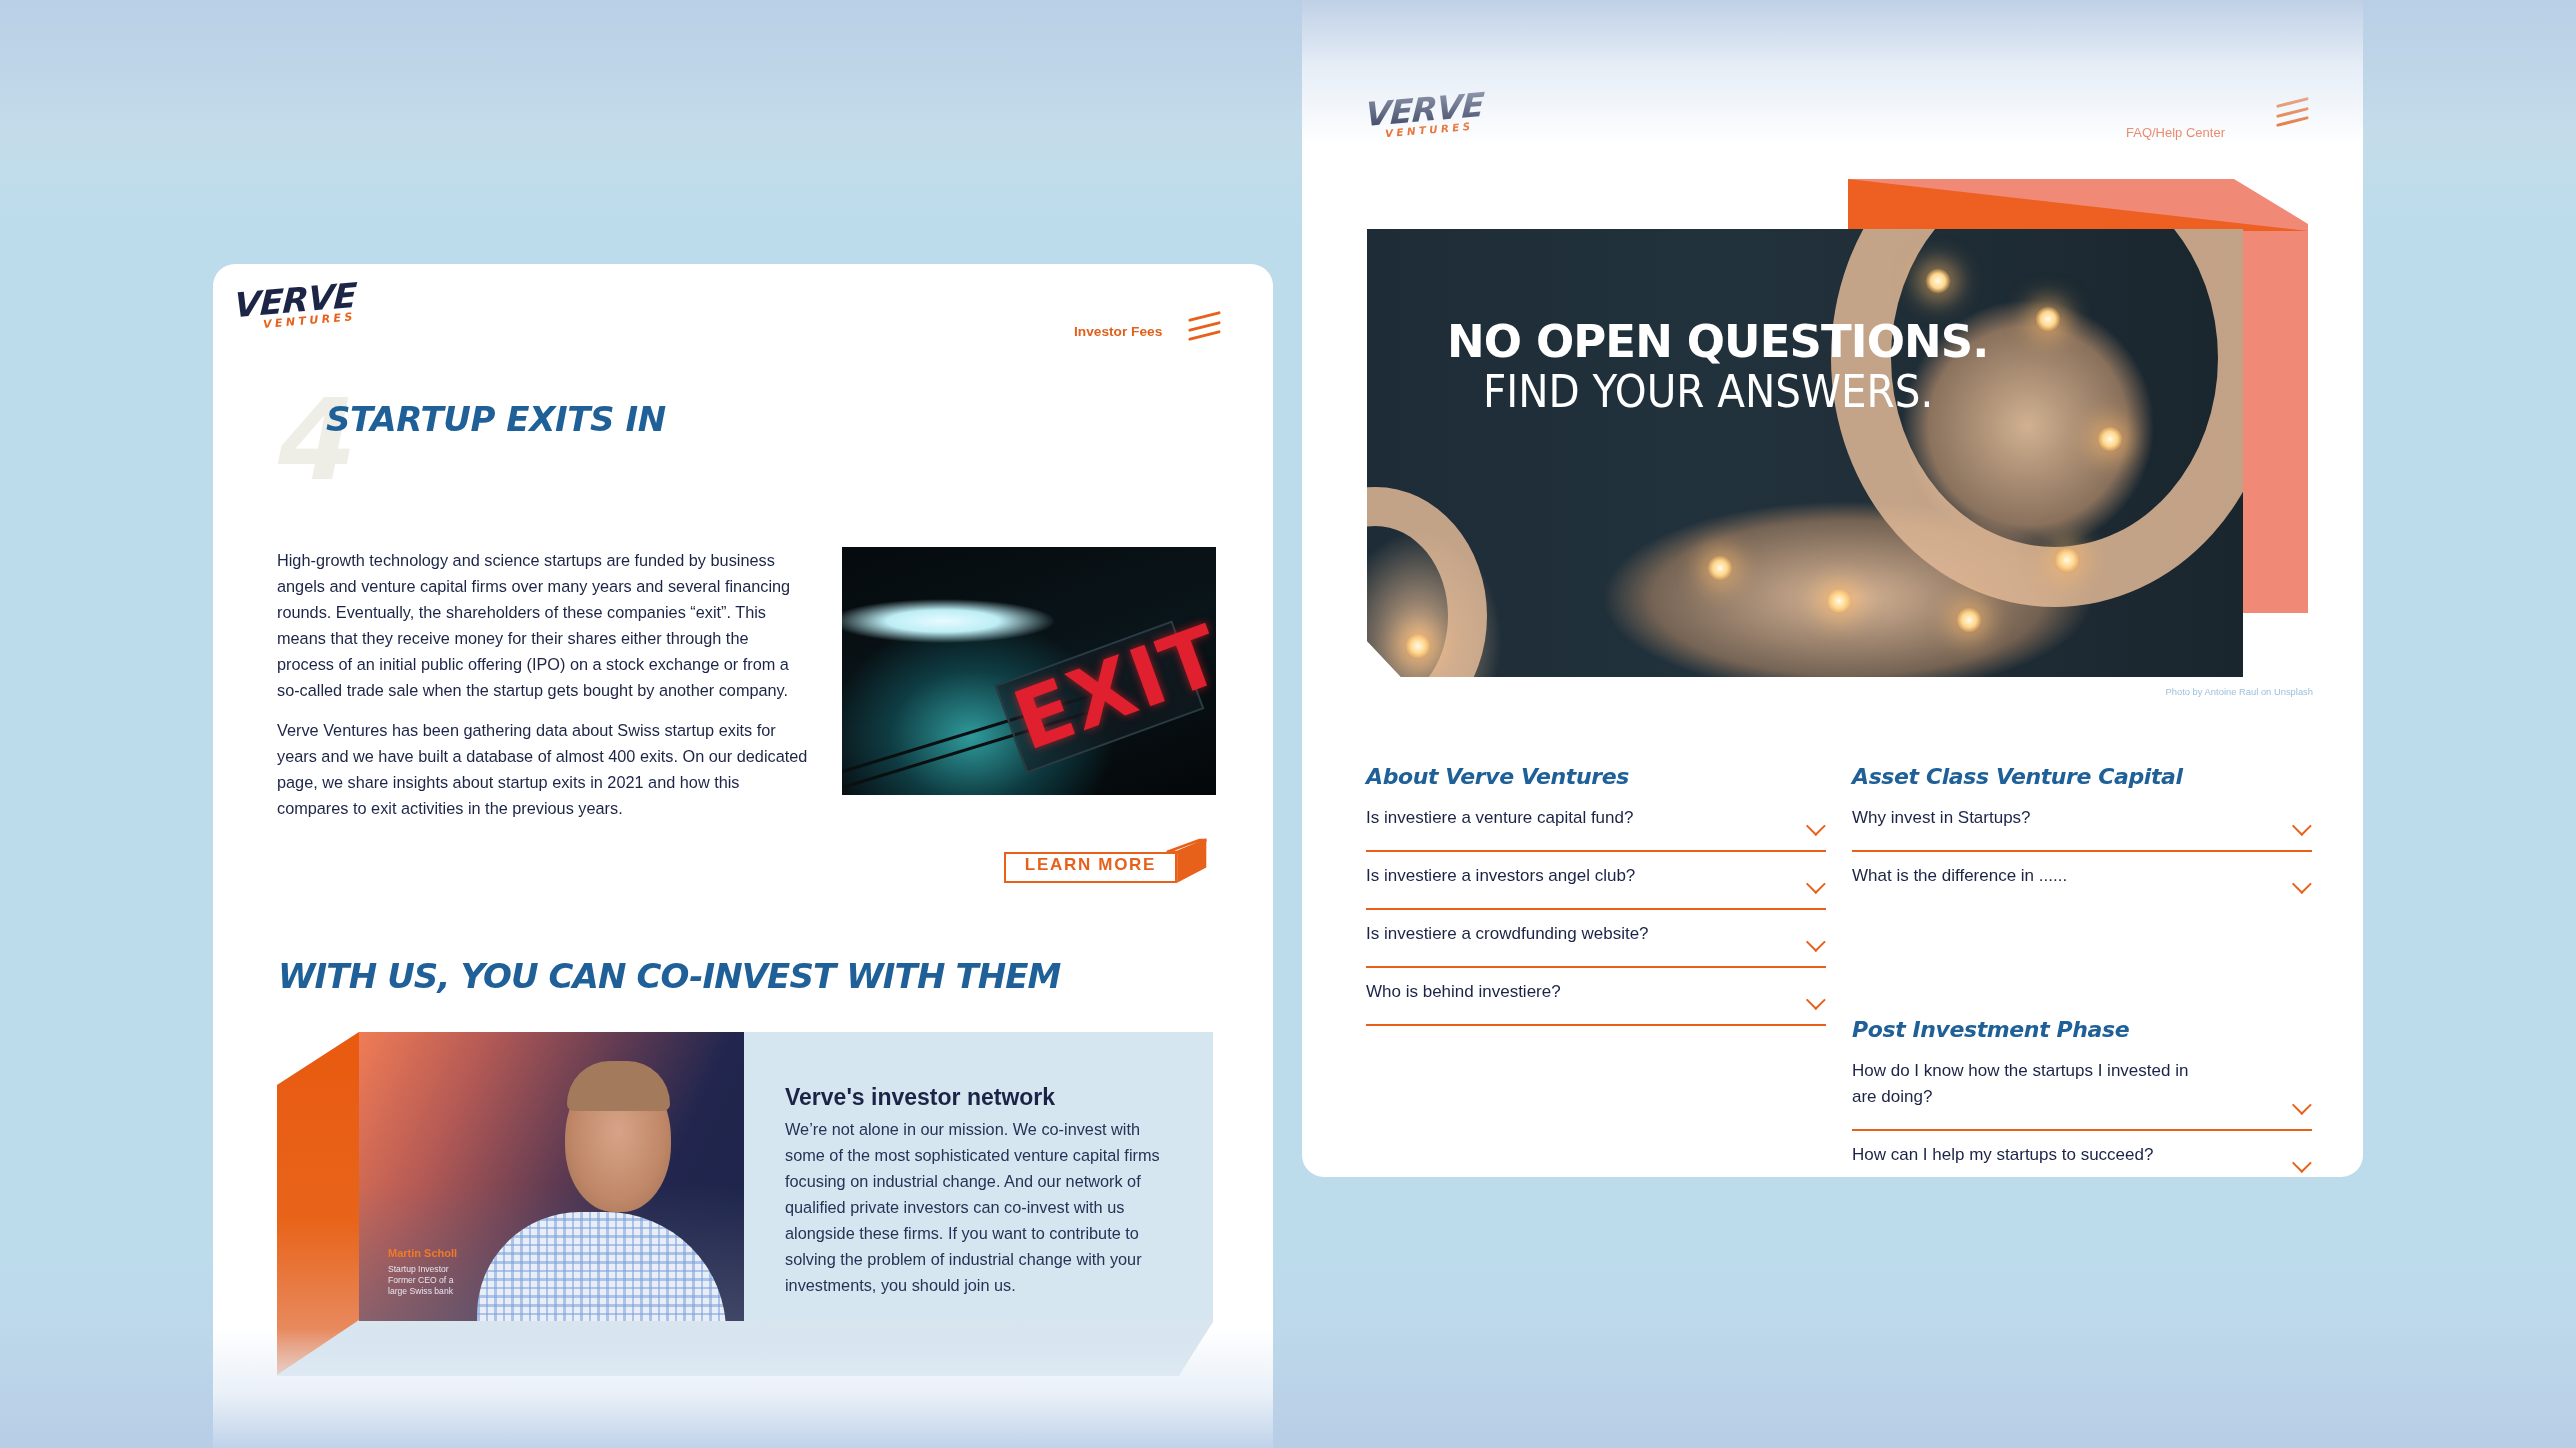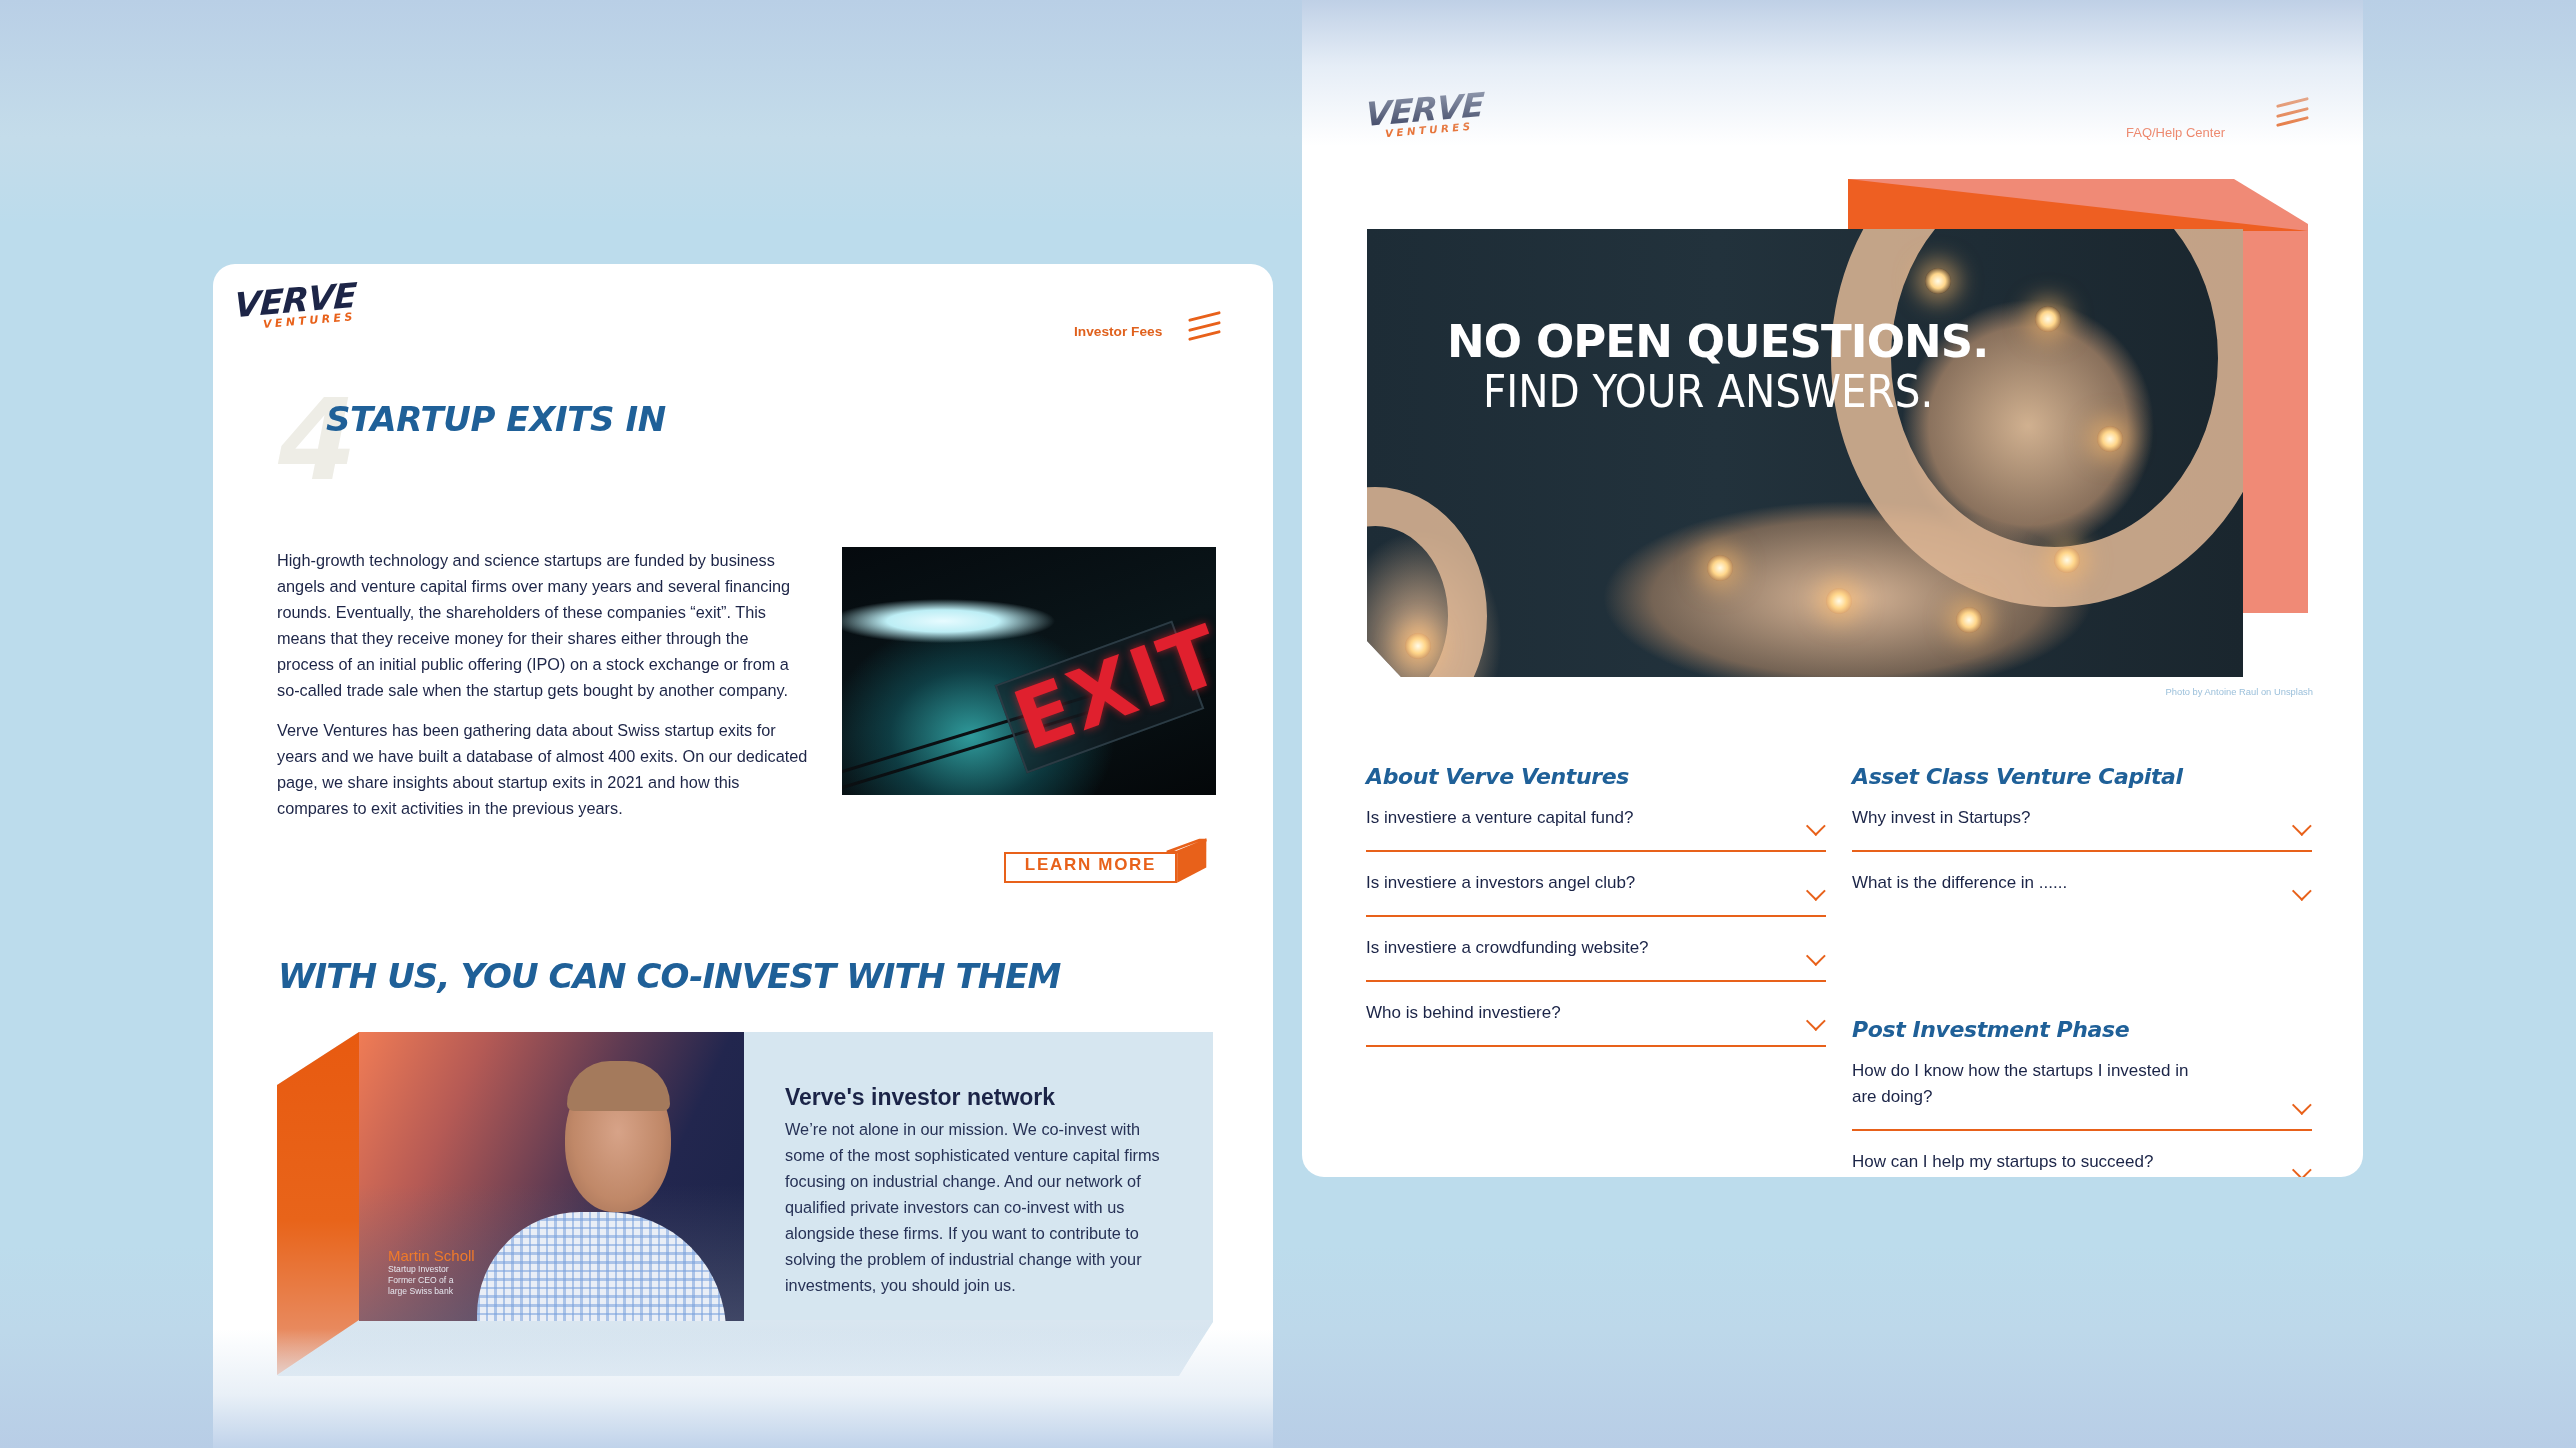--- a/index.html
+++ b/index.html
@@ -163,21 +163,21 @@
   .portrait .shirt {
     position: absolute; left: 118px; top: 180px; width: 249px; height: 129px;
     border-radius: 103px 120px 0 0;
     background:
       repeating-linear-gradient(90deg, rgba(120,160,220,0.55) 0 2.6px, transparent 2.6px 8.6px),
       repeating-linear-gradient(0deg, rgba(120,160,220,0.55) 0 2.6px, transparent 2.6px 8.6px),
       #e9eef6;
   }
   .portrait .name {
     position: absolute; left: 29px; top: 215px;
-    color: #f07a2a; font-weight: normal; font-size: 15px;
+    color: #f07a2a; font-weight: bold; font-size: 11px;
   }
   .portrait .role {
     position: absolute; left: 29px; top: 232px; width: 94px;
     color: #e6e6ee; font-size: 8.6px; line-height: 11px; white-space: pre-line;
   }
   .panel-title {
     position: absolute; left: 508px; top: 52px;
     font-weight: bold; font-size: 23px; color: #1b2447;
   }
   .panel-body {
@@ -234,21 +234,21 @@
     position: absolute; left: 757px; top: 507px; width: 189px; text-align: right;
     font-size: 9.4px; color: #9cc0db; white-space: nowrap;
   }
 
   .faq-group { position: absolute; width: 460px; }
   .faq-title {
     font-family: "DejaVu Sans", sans-serif; font-weight: bold; font-style: italic;
     font-size: 22px; color: #1f6098; letter-spacing: -0.4px; margin-bottom: 15.5px;
   }
   .faq-item {
-    position: relative; padding: 0 43px 19px 0; margin-bottom: 18px;
+    position: relative; padding: 0 43px 19px 0; margin-bottom: 11px;
     border-bottom: 2.6px solid #e8611a; cursor: pointer;
     font-size: 17px; line-height: 26px; color: #1b2447;
   }
   .faq-item.last { border-bottom: none; }
   .faq-item .chev {
     position: absolute; right: 3.4px; bottom: 17px; width: 13.7px; height: 13.7px;
     border-right: 2.6px solid #e8611a; border-bottom: 2.6px solid #e8611a;
     transform: rotate(45deg);
   }
 </style>

